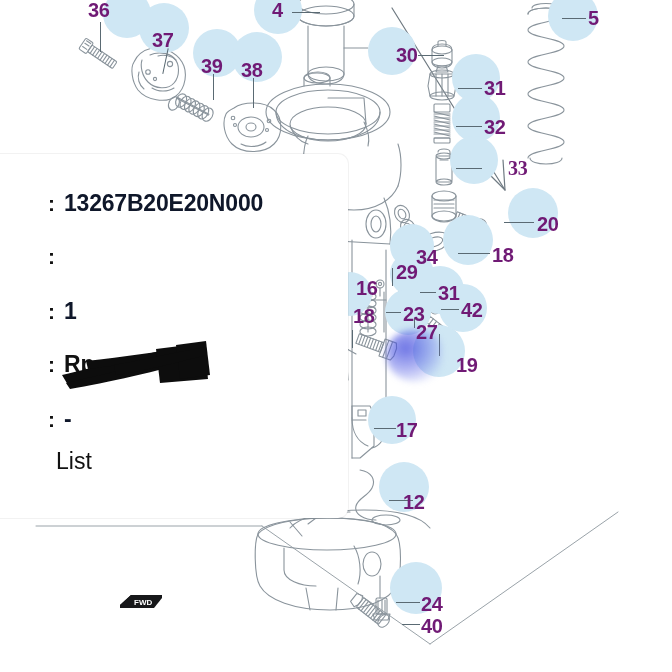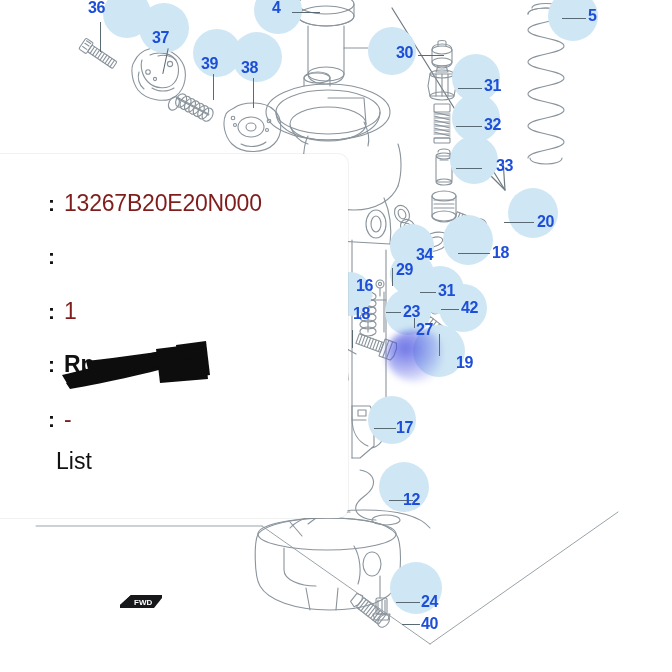--- a/index.html
+++ b/index.html
@@ -19,24 +19,24 @@
   
   .blob{
     position:absolute;border-radius:50%;
     background:#cfe7f4;
     pointer-events:none;
   }
 
   
   .callout{
     position:absolute;
-    color:#1d4ed8;
+    color:#701a75;
     font-weight:bold;
     font-family:"Liberation Sans", sans-serif;
-    font-size:16px;
+    font-size:20px;
     line-height:1;
     letter-spacing:-0.3px;
     white-space:nowrap;
   }
 
   
   .leader{position:absolute;background:#5a6a73;height:1.3px;transform-origin:0 50%;}
 
   
   #marker-22{
@@ -75,21 +75,21 @@
     border-radius:10px;
     box-shadow:0 0 0 1px rgba(0,0,0,0.05);
   }
   .prow{
     position:absolute;
     left:60px;
     display:flex;align-items:baseline;gap:9px;
     white-space:nowrap;
   }
   .colon{color:#111;font-weight:bold;font-size:21px;line-height:1;}
-  .pval{color:#7f1d1d;font-weight:normal;font-size:23px;line-height:1;letter-spacing:-0.2px;}
+  .pval{color:#0f172a;font-weight:bold;font-size:23px;line-height:1;letter-spacing:-0.2px;}
   .pval.dash{font-size:23px;}
   #row-list{position:absolute;left:68px;top:296px;}
   #row-list .lval{color:#111;font-weight:normal;font-size:23px;line-height:1;}
 
   
   #redact-wrap{position:relative;display:inline-block;}
   #redact-text{color:#111;font-weight:bold;font-size:23px;line-height:1;}
   #scribble{position:absolute;left:-8px;top:-14px;pointer-events:none;}
 </style>
 </head>
@@ -411,21 +411,21 @@
     </div>
 
     <div class="callout" style="left:88px;top:0px;">36</div>
     <div class="callout" style="left:152px;top:30px;">37</div>
     <div class="callout" style="left:201px;top:56px;">39</div>
     <div class="callout" style="left:241px;top:60px;">38</div>
     <div class="callout" style="left:272px;top:0px;">4</div>
     <div class="callout" style="left:396px;top:45px;">30</div>
     <div class="callout" style="left:484px;top:78px;text-align:right;">31</div>
     <div class="callout" style="left:484px;top:117px;">32</div>
-    <div class="callout" style="left:496px;top:158px;">33</div>
+    <div class="callout" style="left:508px;top:158px;font-family:Liberation Serif, serif;">33</div>
     <div class="callout" style="left:588px;top:8px;">5</div>
     <div class="callout" style="left:537px;top:214px;">20</div>
     <div class="callout" style="left:492px;top:245px;">18</div>
     <div class="callout" style="left:416px;top:247px;">34</div>
     <div class="callout" style="left:396px;top:262px;">29</div>
     <div class="callout" style="left:356px;top:278px;">16</div>
     <div class="callout" style="left:438px;top:283px;">31</div>
     <div class="callout" style="left:461px;top:300px;">42</div>
     <div class="callout" style="left:403px;top:304px;">23</div>
     <div class="callout" style="left:416px;top:322px;">27</div>

